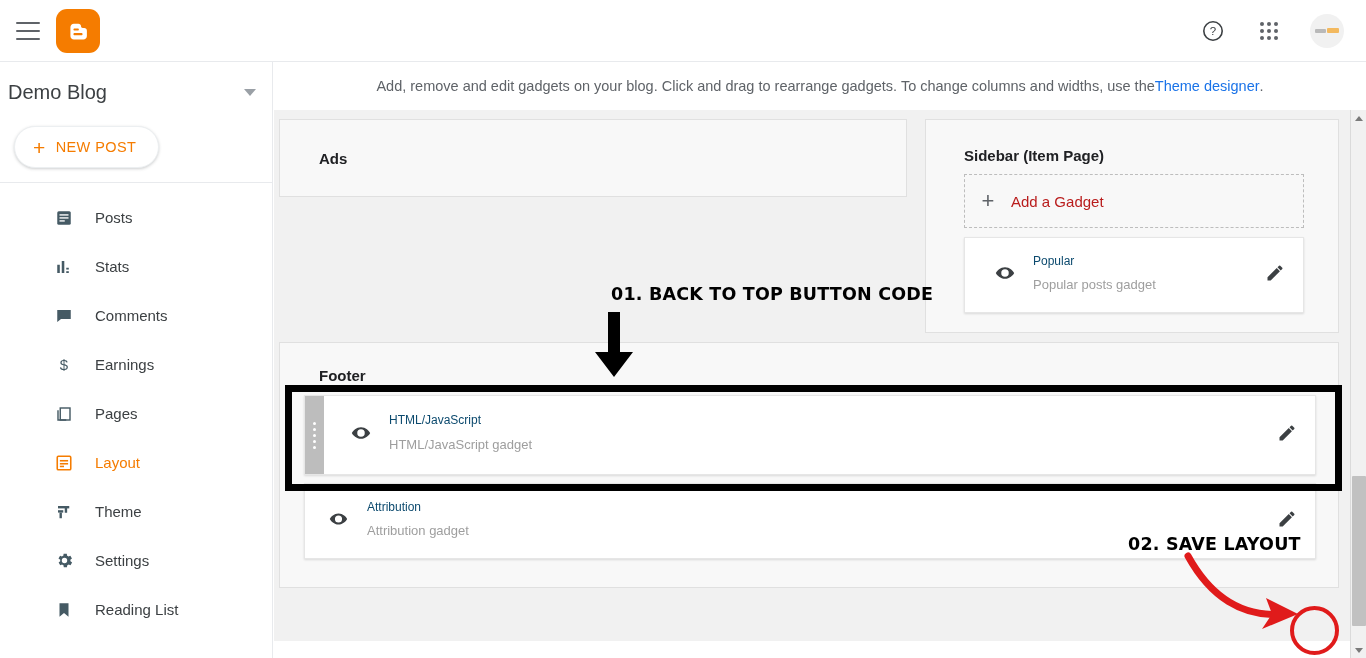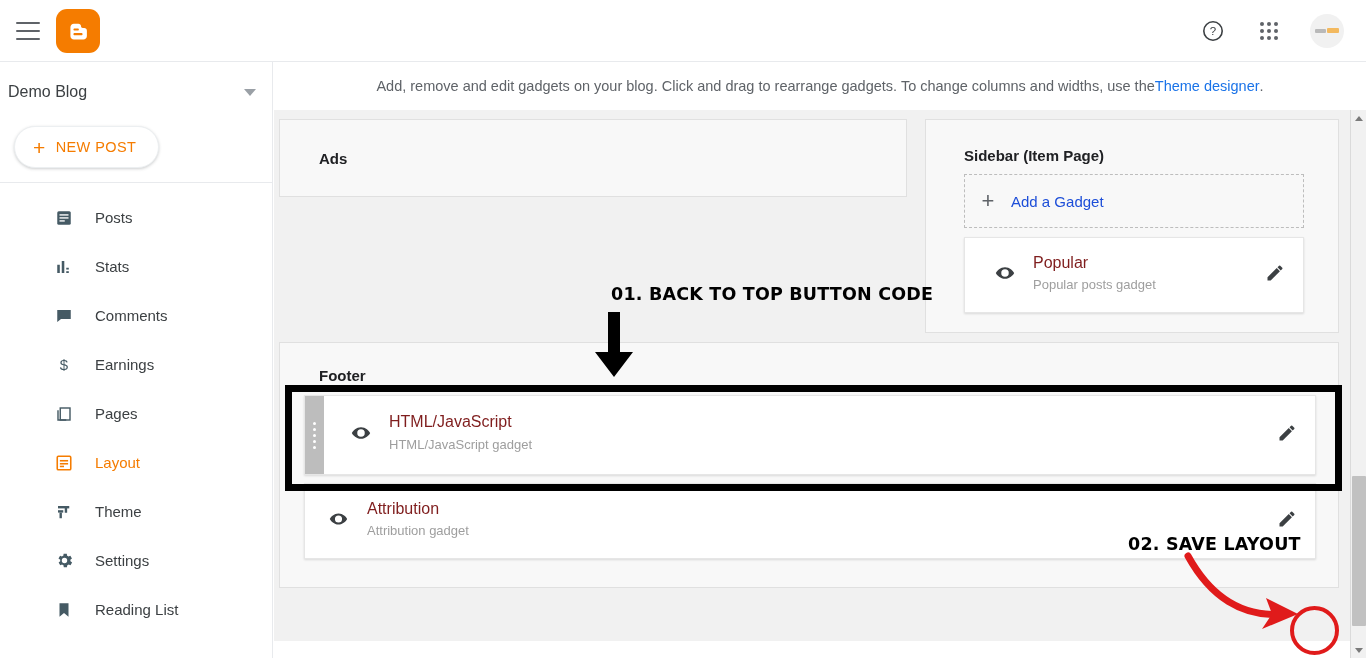--- a/index.html
+++ b/index.html
@@ -48,21 +48,21 @@
 
   
   .sidebar {
     position: absolute; left: 0; top: 62px; width: 273px; height: 596px;
     background: #ffffff; border-right: 1px solid #e8eaed;
   }
   .blog-select {
     height: 60px; display: flex; align-items: center; padding: 0 16px 0 8px;
     cursor: pointer;
   }
-  .blog-name { font-size: 16px; color: #3c4043; flex: 1; }
+  .blog-name { font-size: 20px; color: #3c4043; flex: 1; }
   .caret { width: 0; height: 0; border-left: 6px solid transparent;
            border-right: 6px solid transparent; border-top: 7px solid #9aa0a6; }
   .newpost-wrap { padding: 4px 0 14px 14px; }
   .newpost {
     display: inline-flex; align-items: center; gap: 10px;
     height: 42px; padding: 0 22px 0 18px; border-radius: 21px;
     background: #fff; border: 1px solid #eceff1;
     box-shadow: 0 1px 3px rgba(60,64,67,.25);
     color: #f57c00; font-size: 14.5px; font-weight: 500; letter-spacing: .4px;
     cursor: pointer;
@@ -105,31 +105,31 @@
   #panel-sidebar { left: 651px; top: 9px; width: 414px; height: 214px; }
   #panel-sidebar .panel-title { position: absolute; left: 38px; top: 27px; }
 
   .add-gadget {
     position: absolute; left: 38px; top: 54px; width: 340px; height: 54px;
     border: 1px dashed #bdbdbd; display: flex; align-items: center;
     cursor: pointer; background: transparent;
   }
   .add-gadget .ag-plus { width: 46px; text-align: center; font-size: 22px;
                          color: #5f6368; font-weight: 300; }
-  .add-gadget .ag-label { color: #1d4ed8; font-size: 15px; }
+  .add-gadget .ag-label { color: #b91c1c; font-size: 15px; }
 
   .gadget {
     position: absolute; background: #fff; border: 1px solid #e6e6e6;
     box-shadow: 0 1px 2px rgba(0,0,0,.12);
   }
   .gadget-eye {
     position: absolute; left: 34px; top: 50%; transform: translateY(-50%);
     color: #3c4043;
   }
-  .gadget-title { position: absolute; left: 70px; top: 16px; font-size: 16px; color: #7f1d1d; }
+  .gadget-title { position: absolute; left: 70px; top: 16px; font-size: 12px; color: #0c4a6e; }
   .gadget-sub   { position: absolute; left: 70px; top: 40px; font-size: 13px; color: #9e9e9e; }
   .gadget-edit  { position: absolute; right: 18px; top: 50%; transform: translateY(-50%);
                   color: #3c4043; cursor: pointer; }
 
   #gadget-popular { left: 38px; top: 117px; width: 340px; height: 76px; }
   #gadget-popular .gadget-eye { left: 30px; }
   #gadget-popular .gadget-title { left: 68px; top: 16px; }
   #gadget-popular .gadget-sub { left: 68px; top: 39px; }
 
   #panel-footer { left: 5px; top: 232px; width: 1060px; height: 246px; }

